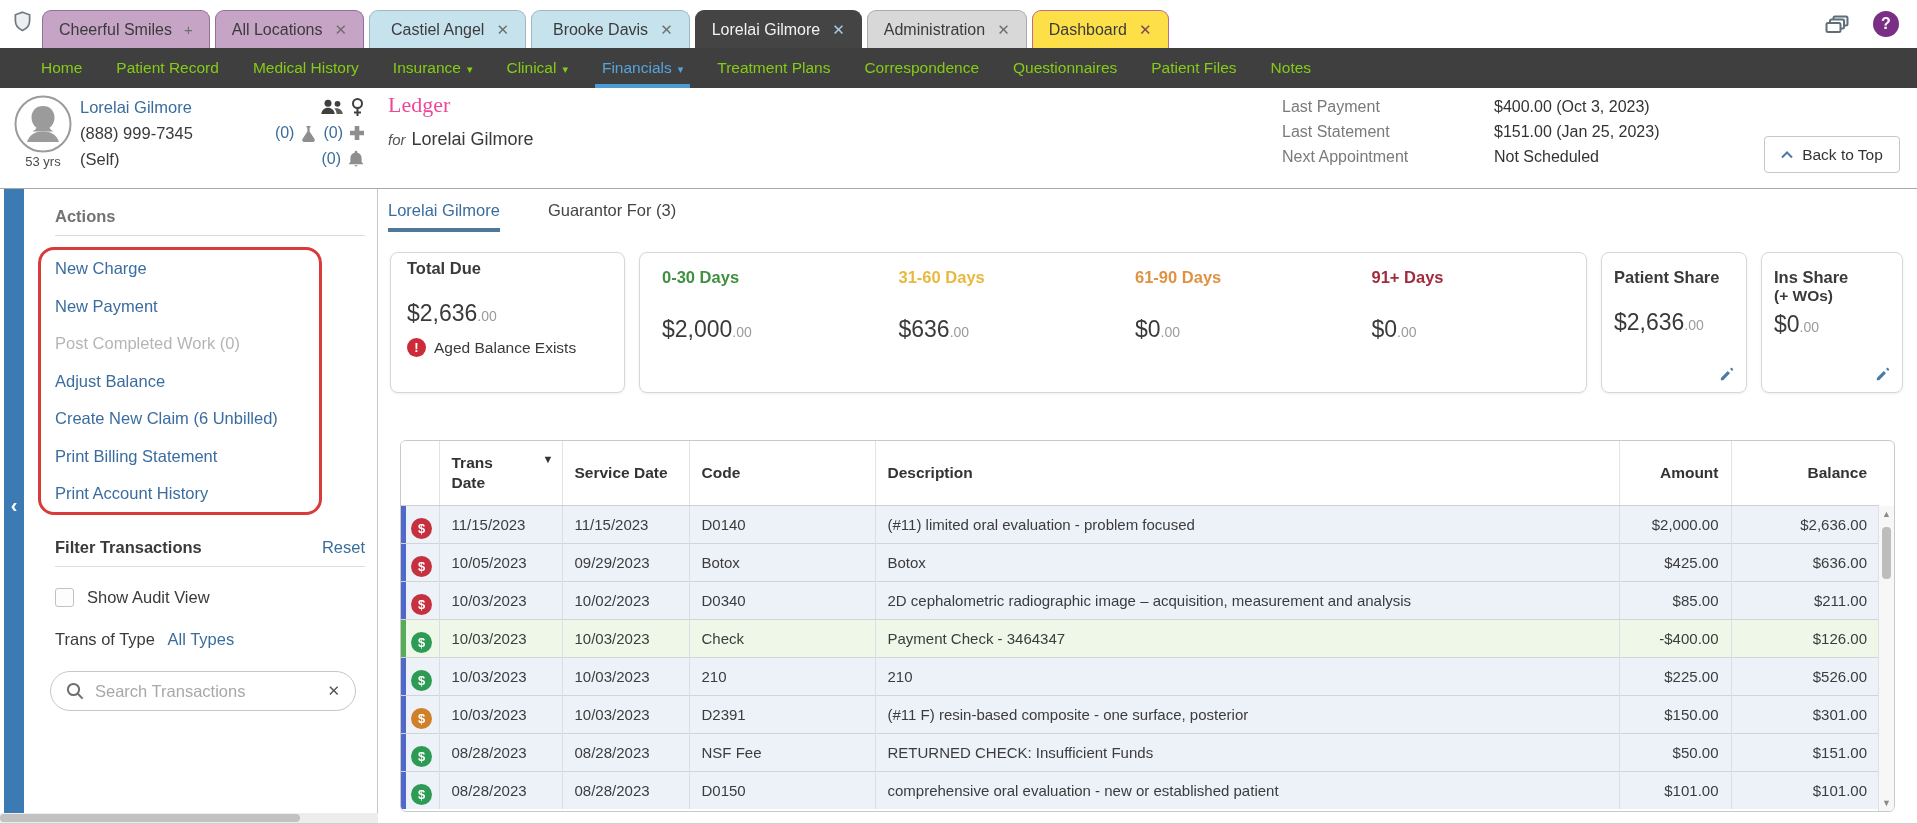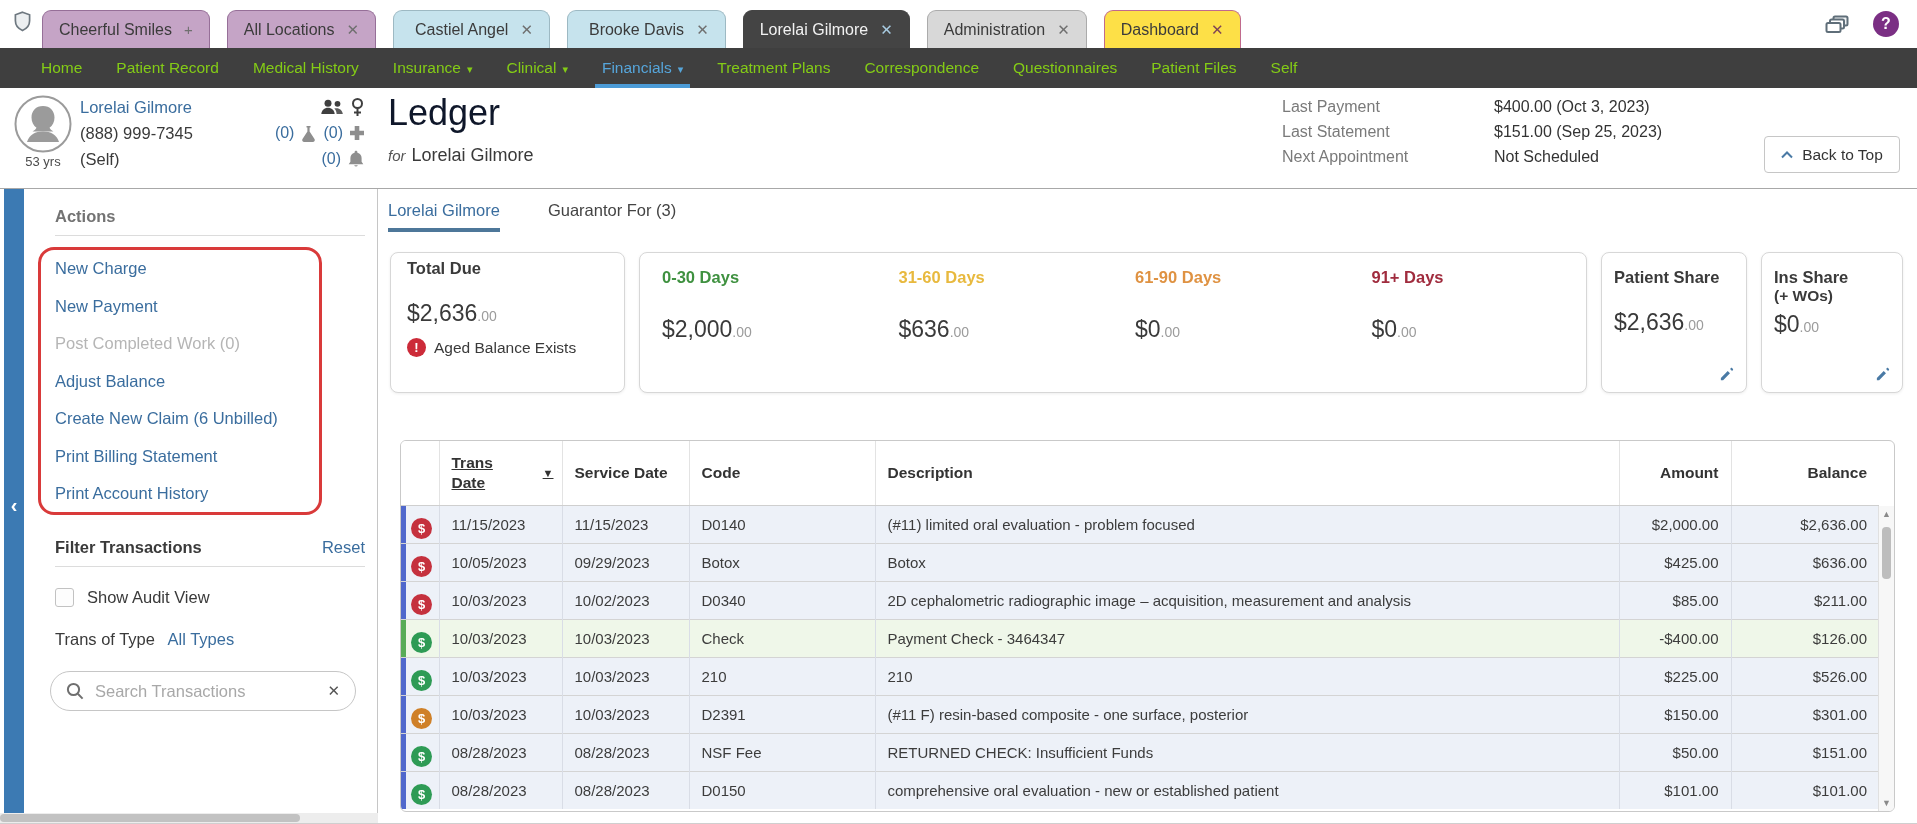--- a/index.html
+++ b/index.html
@@ -3,21 +3,21 @@
 <meta charset="utf-8">
 <style>
   * { box-sizing: border-box; }
   body { margin:0; background:#888; }
   .screen{position:relative;width:1917px;height:824px;background:#fff;overflow:hidden;
     font-family:"Liberation Sans","DejaVu Sans",sans-serif;color:#3a3a3a;border-bottom:1px solid #cfcfcf;}
 
   
   .tabbar{position:absolute;top:0;left:0;right:0;height:48px;background:#fff;}
   .shield{position:absolute;left:14px;top:11px;}
-  .tabs{position:absolute;left:42px;bottom:0;display:flex;gap:17px;align-items:flex-start;}
+  .tabs{position:absolute;left:42px;bottom:0;display:flex;gap:5px;align-items:flex-start;}
   .tab{height:38px;display:flex;align-items:center;gap:12px;padding:0 16px;font-size:16px;
     border:1px solid transparent;border-bottom:none;border-radius:9px 9px 0 0;color:#3b3b3b;cursor:default;}
   .tab .x{font-size:15px;color:#6f6f6f;cursor:pointer;}
   .t-purple{background:#c5a4c6;border-color:#966f98;}
   .t-blue{background:#c6e3ed;border-color:#9db9c3;padding-left:21px;}
   .t-dark{background:#444;border-color:#444;color:#f2f2f2;}
   .t-dark .x{color:#a9cce2;}
   .t-gray{background:#d8d8d8;border-color:#ababab;}
   .t-pink{background:#fde047;border-color:#c06a8d;}
   .t-pink .x{color:#7d4356;}
@@ -35,21 +35,21 @@
   
   .patientbar{position:absolute;top:88px;left:0;right:0;height:101px;background:#fff;border-bottom:1px solid #a8a8a8;}
   .avatar{position:absolute;left:14px;top:7px;width:58px;text-align:center;cursor:pointer;}
   .avatar .age{font-size:13px;color:#4c4c4c;margin-top:1px;}
   .pt-block{position:absolute;left:80px;top:6px;line-height:26px;font-size:16.5px;}
   .pt-name{color:#3a6d9e;cursor:pointer;}
   .pt-icons{position:absolute;left:244px;top:6px;width:120px;display:flex;flex-direction:column;font-size:16px;}
   .pt-row{display:flex;justify-content:flex-end;align-items:center;gap:7px;height:26px;}
   .cnt{color:#3a6d9e;cursor:pointer;}
   .ledger-head{position:absolute;left:388px;top:4px;}
-  .ledger-title{font-size:36px;color:#0f172a;}
+  .ledger-title{font-size:22px;color:#ec4899;font-family:Liberation Serif, serif;}
   .ledger-for{margin-top:11px;font-size:18px;color:#3a3a3a;}
   .ledger-for .for{font-style:italic;font-size:15px;color:#555;margin-right:6px;}
   .stats{position:absolute;left:1282px;top:10px;display:grid;grid-template-columns:212px auto;row-gap:7px;font-size:16px;}
   .stats .lbl{color:#7a7a7a;}
   .stats .val{color:#333;}
   .back-top{position:absolute;right:17px;top:48px;height:37px;width:136px;border:1px solid #c6c6c6;border-radius:4px;
     background:#fff;display:flex;align-items:center;justify-content:center;gap:9px;font-size:15.5px;color:#333;cursor:pointer;}
 
   
   .content{position:absolute;top:189px;left:0;right:0;bottom:0;background:#fff;}
@@ -113,21 +113,21 @@
   th{height:64px;font-size:15.5px;font-weight:bold;color:#333;text-align:left;padding:0 0 0 12px;
     border-right:1px solid #e3e3e3;border-bottom:1px solid #cfcfcf;background:#fff;vertical-align:middle;cursor:pointer;}
   th.num,td.num{text-align:right;padding-right:12px;}
   th:last-child,td:last-child{border-right:none;}
   td{height:38px;font-size:15px;color:#3c3c3c;padding:0 0 0 12px;border-top:1px solid #d4d4d4;
     border-right:1px solid #d9dde6;white-space:nowrap;overflow:hidden;}
   td.c-ic{position:relative;padding:0;}
   .strip{position:absolute;left:0;top:-1px;bottom:0;width:5px;}
   .dollar{display:inline-flex;width:21px;height:21px;margin:8px 0 0 10px;border-radius:50%;color:#fff;
     font-size:13px;font-weight:bold;align-items:center;justify-content:center;}
-  .th-flex{display:flex;align-items:center;justify-content:space-between;padding-right:8px;text-decoration:underline;}
+  .th-flex{display:flex;align-items:flex-start;justify-content:space-between;padding-right:8px;}
   .th-label-wrap{display:inline-block;width:52px;line-height:1.25;}
   .sort{font-size:11px;color:#333;}
   .vscroll{position:absolute;top:65px;right:0;bottom:0;width:16px;background:#f7f7f7;border-left:1px solid #e0e0e0;}
   .vs-up{position:absolute;top:3px;left:0;right:0;text-align:center;font-size:9px;color:#8a8a8a;cursor:pointer;}
   .vs-down{position:absolute;bottom:3px;left:0;right:0;text-align:center;font-size:9px;color:#8a8a8a;cursor:pointer;}
   .vs-thumb{position:absolute;top:21px;left:3px;width:9px;height:52px;background:#bdbdbd;border-radius:4px;cursor:pointer;}
 
   .hscroll{position:absolute;left:0;bottom:0;width:378px;height:10px;background:#ededed;}
   .hs-thumb{position:absolute;left:0;top:1px;height:8px;width:300px;background:#c2c2c2;border-radius:4px;cursor:pointer;}
 
@@ -214,21 +214,21 @@
     <span class="nav-item">
         <span>Correspondence</span>
       </span>
     <span class="nav-item">
         <span>Questionnaires</span>
       </span>
     <span class="nav-item">
         <span>Patient Files</span>
       </span>
     <span class="nav-item">
-        <span>Self</span>
+        <span>Notes</span>
       </span>
   </div>
 
   <div class="patientbar">
     <div class="avatar">
       <svg width="58" height="58" viewBox="0 0 58 58">
           <circle cx="29" cy="29" r="27.5" fill="#fff" stroke="#9b9b9b" stroke-width="2"></circle>
           <g fill="#9b9b9b">
             <path d="M29 11c7 0 11.5 4.8 11.5 11.5 0 4.5-2 8.3-5 10.2 1.7 3.1 4.5 3.8 4.5 3.8H18s2.8-.7 4.5-3.8c-3-1.9-5-5.7-5-10.2C17.5 15.8 22 11 29 11z"></path>
             <path d="M13 47c2.2-7.5 8.3-10.5 16-10.5S42.8 39.5 45 47z"></path>
@@ -288,21 +288,21 @@
       <div class="ledger-title">Ledger</div>
       <div class="ledger-for">
         <span class="for">for</span><span>Lorelai Gilmore</span>
       </div>
     </div>
 
     <div class="stats">
       <span class="lbl">Last Payment</span>
       <span class="val">$400.00 (Oct 3, 2023)</span>
       <span class="lbl">Last Statement</span>
-      <span class="val">$151.00 (Sep 25, 2023)</span>
+      <span class="val">$151.00 (Jan 25, 2023)</span>
       <span class="lbl">Next Appointment</span>
       <span class="val">Not Scheduled</span>
     </div>
 
     <div class="back-top">
       <svg width="12" height="8" viewBox="0 0 12 8">
           <polyline points="1,6.5 6,1.5 11,6.5" fill="none" stroke="#4a7aa5" stroke-width="2"></polyline>
         </svg>
       <span>Back to Top</span>
     </div>

